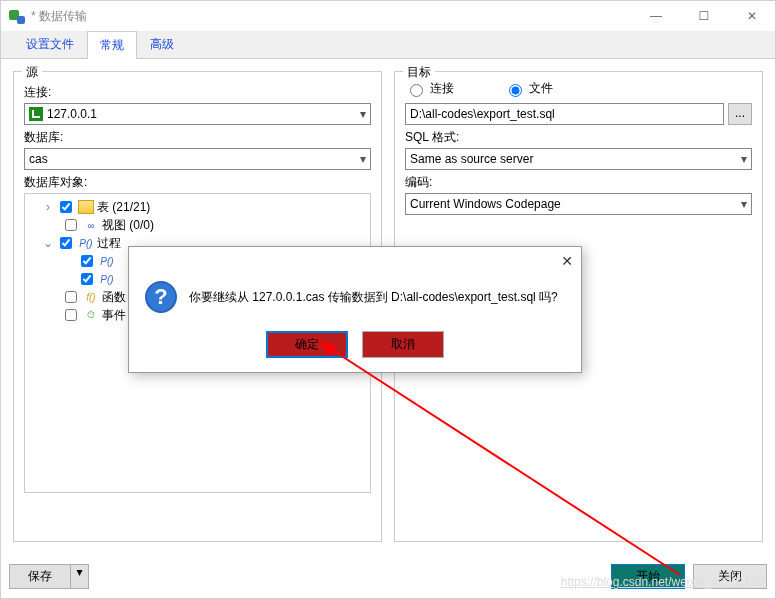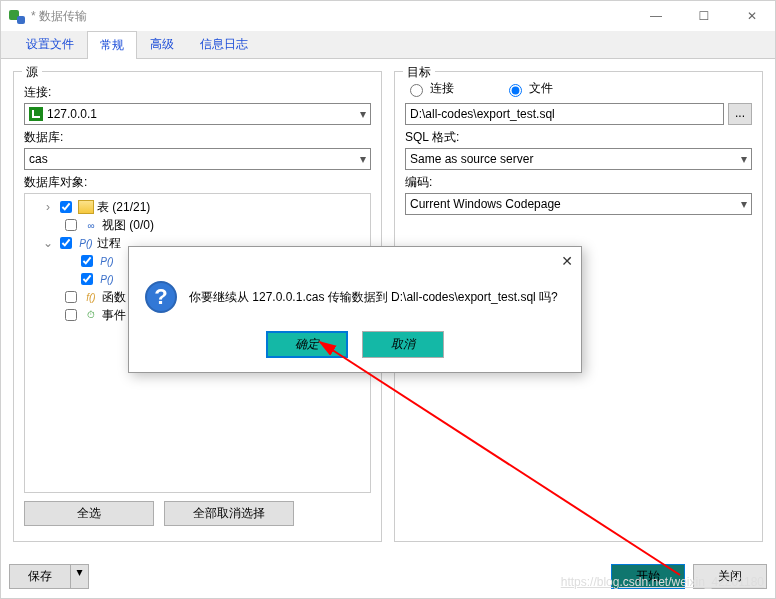--- a/index.html
+++ b/index.html
@@ -51,21 +51,21 @@
 .fbtn { border: 1px solid #adadad; padding: 3px 24px; cursor: pointer; }
 .fbtn.primary { border-color: #0078d7; background: #0f766e; }
 .fbtn.default { background: #e5e5e5; }
 .dialog { position: absolute; top: 246px; left: 128px; width: 454px; background: #fff; border: 1px solid #999; box-shadow: 3px 3px 12px rgba(0,0,0,0.25); }
 .dialog-head { height: 28px; display: flex; justify-content: flex-end; align-items: center; padding: 0 8px; }
 .dialog-close { cursor: pointer; font-size: 14px; color: #333; }
 .dialog-body { padding: 6px 16px 14px; }
 .dialog-msg { display: flex; align-items: center; gap: 12px; margin-bottom: 18px; }
 .question-icon { width: 32px; height: 32px; border-radius: 50%; background: #3278d6; color: #fff; font-size: 22px; font-weight: bold; display: flex; align-items: center; justify-content: center; border: 2px solid #2a65b5; }
 .dialog-btns { display: flex; justify-content: center; gap: 14px; }
-.dbtn { border: 1px solid #adadad; background: #14b8a6; padding: 4px 28px; cursor: pointer; font-style: italic; }
+.dbtn { border: 1px solid #adadad; background: #b91c1c; padding: 4px 28px; cursor: pointer; }
 .dbtn.primary { border: 2px solid #0078d7; padding: 3px 27px; }
 .arrow-line { position: absolute; pointer-events: none; top: 0; left: 0; }
 .watermark { position: absolute; right: 12px; bottom: 10px; color: #ddd; font-size: 12px; pointer-events: none; text-decoration: underline; }
 </style>
 </head>
 <body>
 
 <div class="window">
   <div class="titlebar">
     <span class="app-icon"></span>
@@ -74,21 +74,20 @@
       <span class="win-btn">—</span>
       <span class="win-btn">☐</span>
       <span class="win-btn">✕</span>
     </div>
   </div>
 
   <div class="tabbar">
     <div class="tab">设置文件</div>
     <div class="tab active">常规</div>
     <div class="tab">高级</div>
-    <div class="tab">信息日志</div>
   </div>
 
   <div class="content">
     <div class="panel">
       <div class="panel-title">源</div>
       <div class="label underline">连接:</div>
       <div class="combo">
         <span class="conn-icon"></span>
         <span class="val">127.0.0.1</span>
         <span class="arrow">▾</span>
@@ -128,24 +127,20 @@
         <div class="tree-row ind2">
           <input type="checkbox" class="cb" style="">
           <span class="ticon func">f()</span>
           <span>函数</span>
         </div>
         <div class="tree-row ind2">
           <input type="checkbox" class="cb" style="">
           <span class="ticon event">⏱</span>
           <span>事件</span>
         </div>
-      </div>
-      <div class="btn-row">
-        <div class="btn">全选</div>
-        <div class="btn">全部取消选择</div>
       </div>
     </div>
 
     <div class="panel">
       <div class="panel-title">目标</div>
       <div class="radio-row">
         <label>
             <input type="radio" name="tt" style="">
             <span>连接</span>
           </label>

